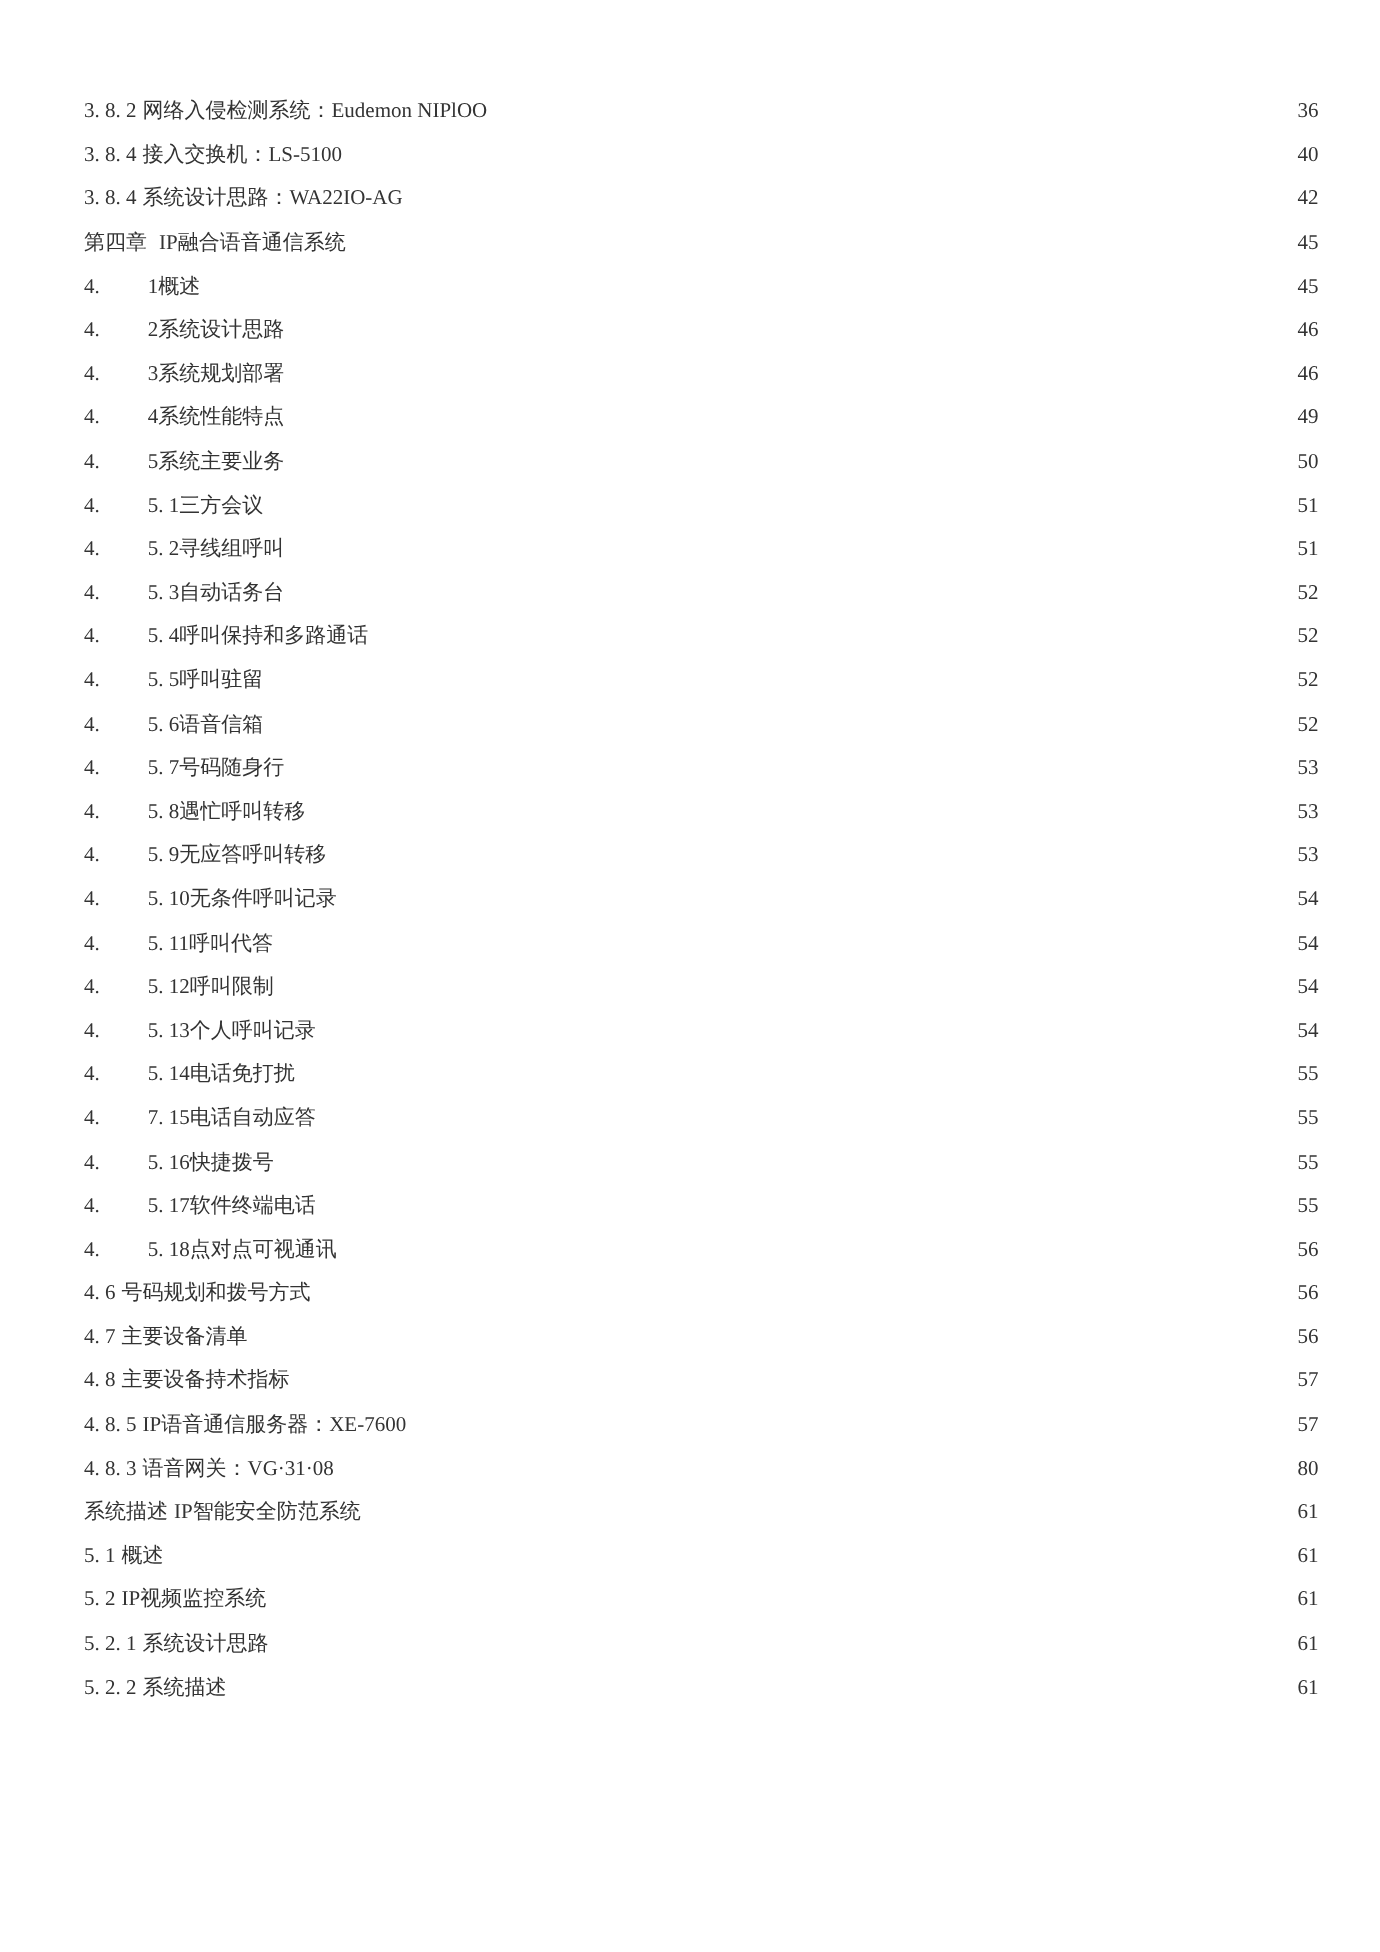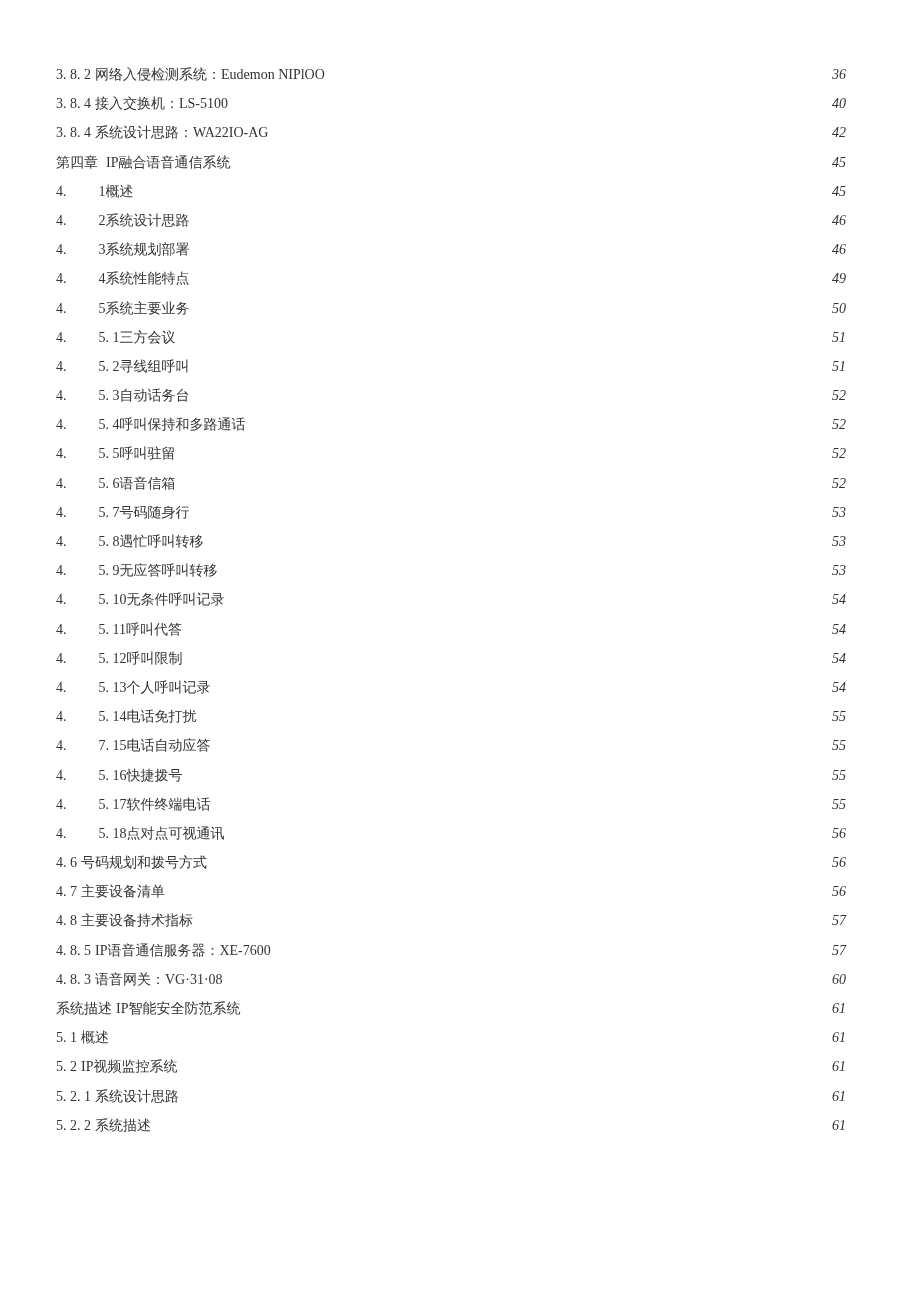--- a/index.html
+++ b/index.html
@@ -4,21 +4,21 @@
 <style>
   body {
     margin: 0;
     padding: 0;
     background: #fff;
     font-family: "SimSun", "宋体", serif;
     color: #333;
     width: 920px;
   }
   .page {
-    padding: 68px 68px 40px 56px;
+    padding: 68px 38px 40px 56px;
     box-sizing: border-box;
   }
   .toc-entry {
     display: flex;
     align-items: baseline;
     font-size: 14px;
     line-height: 1;
     margin-bottom: 15.2px;
     white-space: nowrap;
   }
@@ -47,23 +47,22 @@
   }
   .toc-leader.dots-tight::after {
     content: "....................................................................................................................................................................................................................................................................................................................................................................................................................................................................................";
     position: absolute;
     left: 0;
     right: 0;
     letter-spacing: 0;
   }
   .toc-page {
     flex: 0 0 auto;
-    text-align: left;
+    text-align: center;
     min-width: 20px;
-    font-style: italic;
   }
 </style>
 </head>
 <body>
 
 <div class="page">
   <div id="toc-container">
       <div class="toc-entry">
         <span class="toc-num">3. 8. 2</span>
         <span class="toc-title">网络入侵检测系统：Eudemon NIPlOO </span>
@@ -271,21 +270,21 @@
       <div class="toc-entry">
         <span class="toc-num">4. 8. 5</span>
         <span class="toc-title">IP语音通信服务器：XE-7600 </span>
         <span class="toc-leader dots-tight"></span>
         <span class="toc-page">57</span>
       </div>
       <div class="toc-entry">
         <span class="toc-num">4. 8. 3 </span>
         <span class="toc-title">语音网关：VG·31·08 </span>
         <span class="toc-leader dots-tight"></span>
-        <span class="toc-page">60</span>
+        <span class="toc-page">80</span>
       </div>
       <div class="toc-entry">
         <span class="toc-num">系统描述</span>
         <span class="toc-title">IP智能安全防范系统 </span>
         <span class="toc-leader dots-loose"></span>
         <span class="toc-page"> 61</span>
       </div>
       <div class="toc-entry">
         <span class="toc-num">5. 1</span>
         <span class="toc-title">概述 </span>

